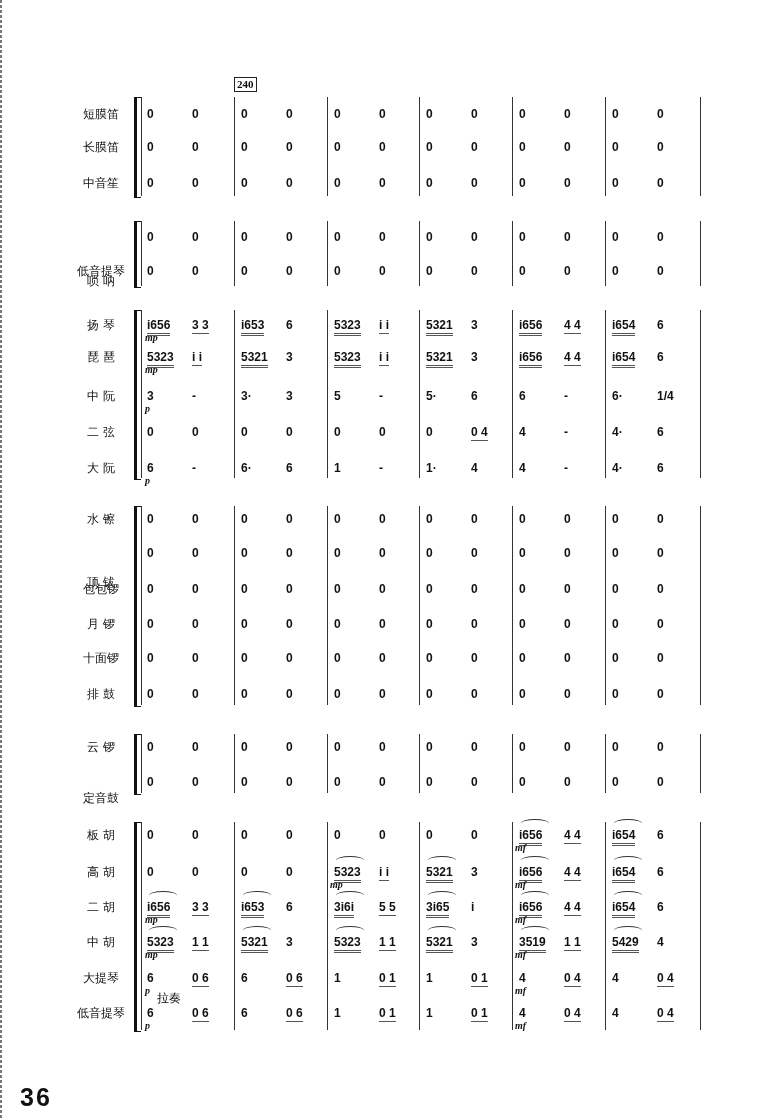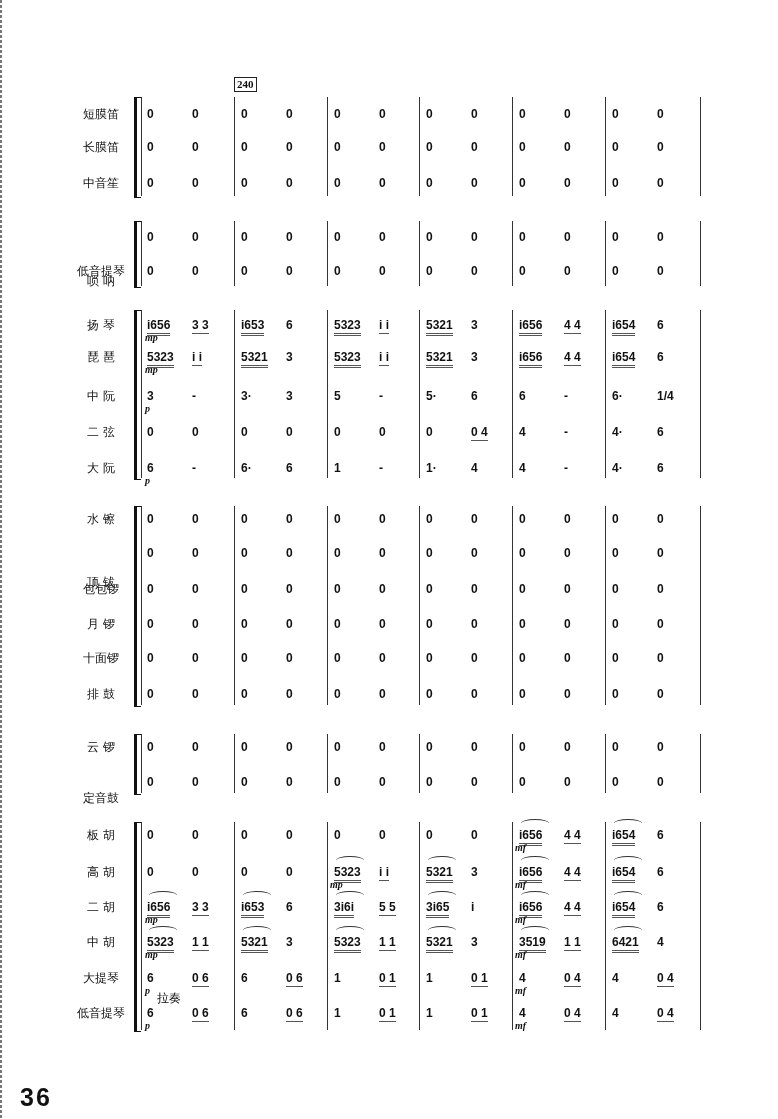--- a/index.html
+++ b/index.html
@@ -374,21 +374,21 @@
     <div class="cell" style="left: 286px; top: 935px;">3</div>
     <div class="cell ul2" style="left: 334px; top: 935px;">5323</div>
     <div class="slur" style="left: 336px; top: 926px; width: 28px;"></div>
     <div class="cell ul" style="left: 379px; top: 935px;">1 1</div>
     <div class="cell ul2" style="left: 426px; top: 935px;">5321</div>
     <div class="slur" style="left: 428px; top: 926px; width: 28px;"></div>
     <div class="cell" style="left: 471px; top: 935px;">3</div>
     <div class="cell ul2" style="left: 519px; top: 935px;">3519</div>
     <div class="slur" style="left: 521px; top: 926px; width: 28px;"></div>
     <div class="cell ul" style="left: 564px; top: 935px;">1 1</div>
-    <div class="cell ul2" style="left: 612px; top: 935px;">6421</div>
+    <div class="cell ul2" style="left: 612px; top: 935px;">5429</div>
     <div class="slur" style="left: 614px; top: 926px; width: 28px;"></div>
     <div class="cell" style="left: 657px; top: 935px;">4</div>
     <div class="dyn" style="left: 145px; top: 950px;">mp</div>
     <div class="dyn" style="left: 515px; top: 950px;">mf</div>
     <div class="label" style="top: 971px;">大提琴</div>
     <div class="cell" style="left: 147px; top: 971px;">6</div>
     <div class="cell ul" style="left: 192px; top: 971px;">0 6</div>
     <div class="cell" style="left: 241px; top: 971px;">6</div>
     <div class="cell ul" style="left: 286px; top: 971px;">0 6</div>
     <div class="cell" style="left: 334px; top: 971px;">1</div>

